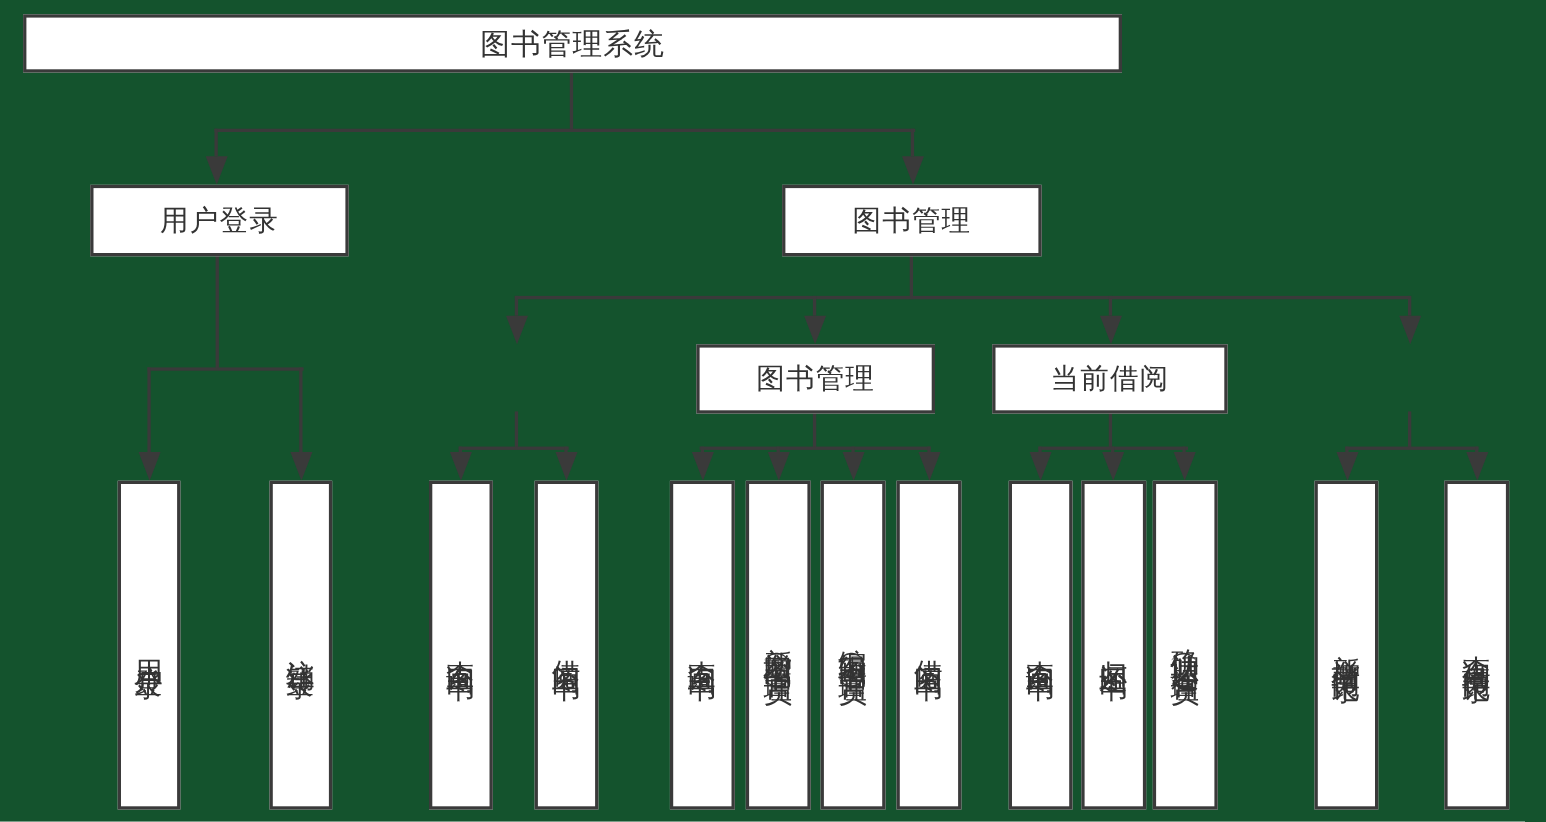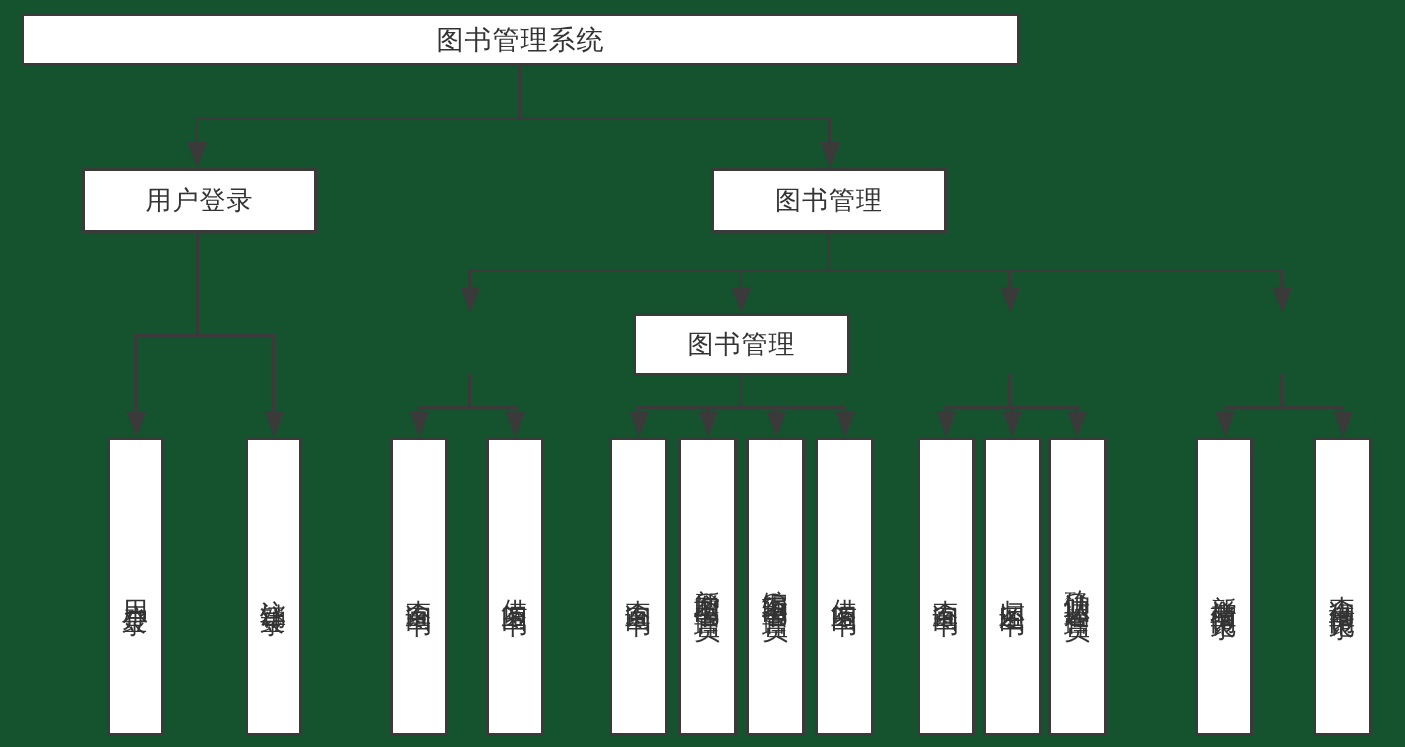--- a/index.html
+++ b/index.html
@@ -37,20 +37,21 @@
 <body>
 
 <div class="canvas">
 
   <div class="box root" style="left:21px; top:13px; width:999px; height:53px;">图书管理系统</div>
 
   <div class="box" style="left:82px; top:168px; width:235px; height:65px;">用户登录</div>
   <div class="box" style="left:711px; top:168px; width:236px; height:65px;">图书管理</div>
 
   <div class="box" style="left:633px; top:313px; width:217px; height:63px;">图书管理</div>
+  <div class="box" style="left:902px; top:313px; width:214px; height:63px;">当前借阅</div>
 
   <div class="box vbox" style="left:107px; top:437px; width:57px; height:299px;">用户登录</div>
   <div class="box vbox" style="left:245px; top:437px; width:57px; height:299px;">注销登录</div>
 
   <div class="box vbox" style="left:390px; top:437px; width:58px; height:299px;">查询图书</div>
   <div class="box vbox" style="left:486px; top:437px; width:58px; height:299px;">借阅图书</div>
 
   <div class="box vbox" style="left:609px; top:437px; width:59px; height:299px;">查询图书</div>
   <div class="box vbox" style="left:678px; top:437px; width:59px; height:299px;">新增图书（管理员）</div>
   <div class="box vbox" style="left:746px; top:437px; width:59px; height:299px;">编辑图书（管理员）</div>

